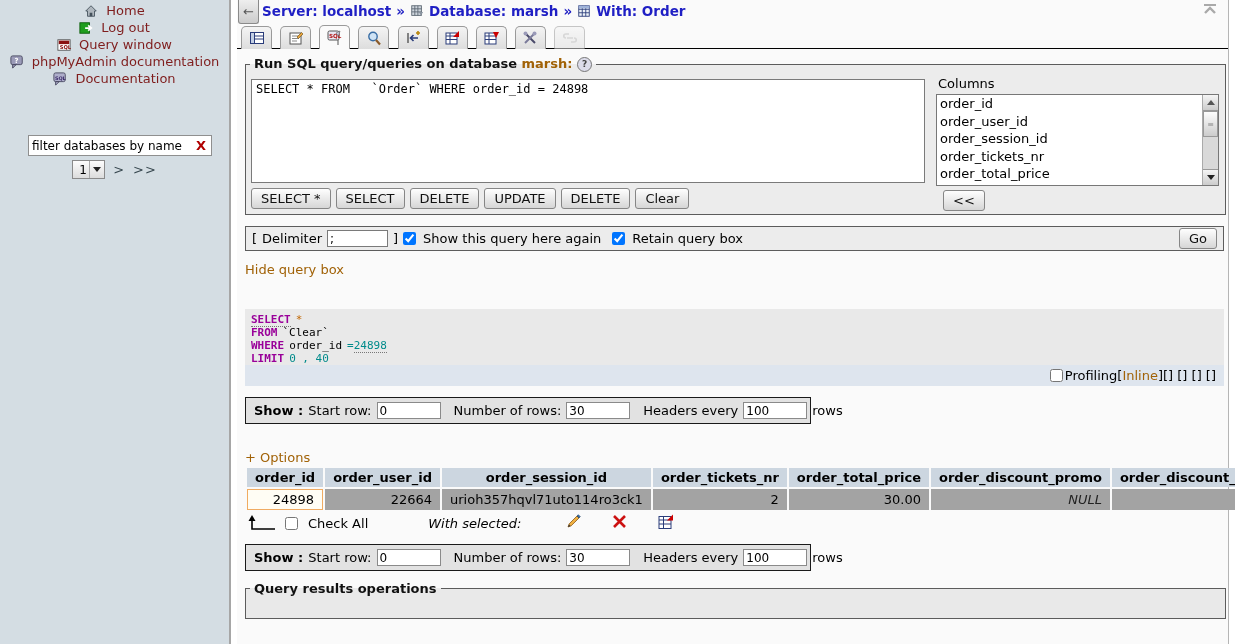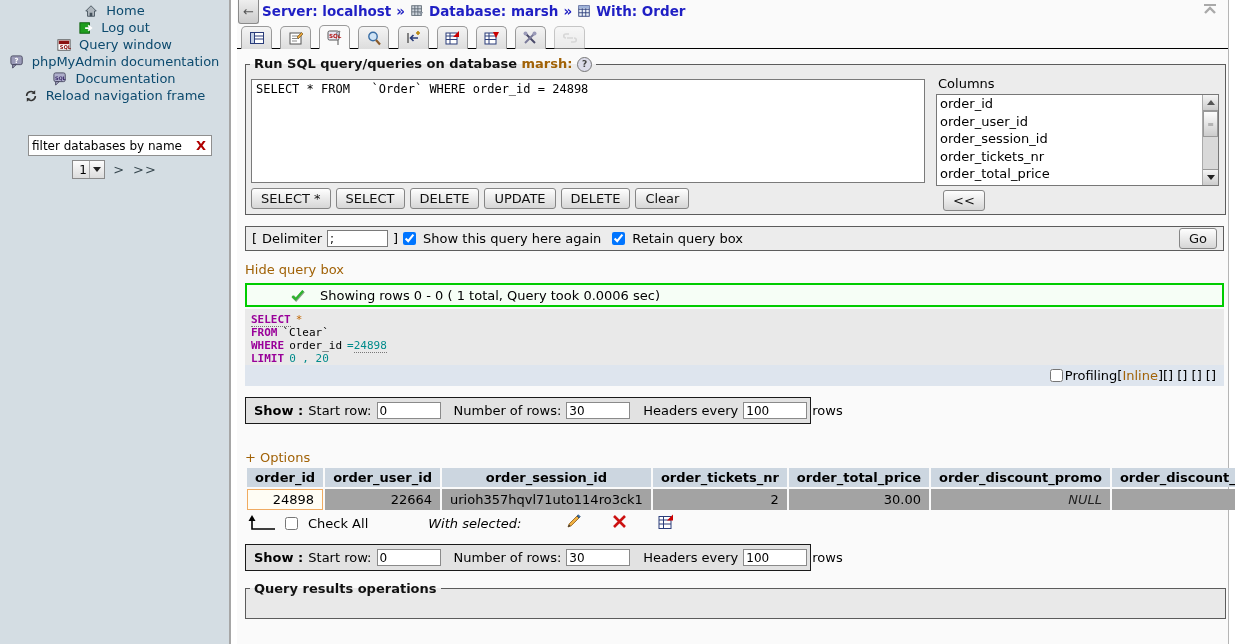--- a/index.html
+++ b/index.html
@@ -3,21 +3,21 @@
 <meta charset="utf-8">
 <style>
   html,body{margin:0;padding:0;background:#fff;}
   .screen{position:relative;width:1235px;height:644px;overflow:hidden;
           font-family:"DejaVu Sans","Liberation Sans",sans-serif;font-size:13px;color:#000;background:#fff;}
   
   .sidebar{position:absolute;left:0;top:0;width:229px;height:644px;background:#d4dde3;
            border-right:2px solid #a6a6a6;text-align:center;}
   .nav{padding-top:2px;}
   .nav-item{display:flex;align-items:center;justify-content:center;gap:8px;height:17px;
-            color:#0c4a6e;cursor:pointer;white-space:nowrap;}
+            color:#7f1d1d;cursor:pointer;white-space:nowrap;}
   .nav-item svg{flex:0 0 auto;}
   .filter-wrap{position:absolute;left:28px;top:135px;width:182px;height:19px;background:#fff;
                border:1px solid #8f8f8f;display:flex;align-items:center;}
   .filter-wrap input{flex:1;border:none;outline:none;font:12px "DejaVu Sans",sans-serif;padding:1px 3px;background:transparent;}
   .filter-x{color:#b00000;font-weight:bold;padding:0 5px;font-size:13px;cursor:pointer;}
   .pager{position:absolute;left:0;top:160px;width:229px;display:flex;justify-content:center;align-items:center;gap:8px;}
   .pgselect{display:inline-flex;align-items:center;border:1px solid #8a8a8a;background:linear-gradient(#fdfdfd,#dcdcdc);
             height:17px;padding-left:6px;cursor:pointer;}
   .pgselect .val{min-width:10px;text-align:left;font-size:12px;}
   .pgselect .dd{width:14px;height:100%;display:flex;align-items:center;justify-content:center;border-left:1px solid #aaa;}
@@ -130,29 +130,20 @@
         <span>phpMyAdmin documentation</span>
       </div>
       <div class="nav-item">
         <svg width="14" height="14" viewBox="0 0 16 16">
             <rect x="1" y="1" width="13" height="10" rx="2" fill="#aeaecb" stroke="#44445c"></rect>
             <path d="M3 11 L3 15 L7 11 Z" fill="#aeaecb" stroke="#44445c"></path>
             <text x="2.2" y="8.6" font-size="5.6" font-weight="bold" fill="#3a2a6a" font-family="DejaVu Sans">SQL</text>
           </svg>
         <span>Documentation</span>
       </div>
-      <div class="nav-item">
-        <svg width="14" height="14" viewBox="0 0 16 16">
-            <path d="M3 8 A5 5 0 0 1 12 5" stroke="#333" stroke-width="1.8" fill="none"></path>
-            <path d="M12.8 1.5 L12.8 6 L8.5 5 Z" fill="#333"></path>
-            <path d="M13 8 A5 5 0 0 1 4 11" stroke="#333" stroke-width="1.8" fill="none"></path>
-            <path d="M3.2 14.5 L3.2 10 L7.5 11 Z" fill="#333"></path>
-          </svg>
-        <span>Reload navigation frame</span>
-      </div>
     </div>
     <div class="filter-wrap">
       <input type="text" value="filter databases by name" style="">
       <span class="filter-x">X</span>
     </div>
     <div class="pager">
       <span class="pgselect">
         <span class="val">1</span>
         <span class="dd">
             <span class="tri-down"></span>
@@ -299,35 +290,27 @@
       <span>]</span>
       <input type="checkbox" checked="" style="">
       <span>Show this query here again</span>
       <input type="checkbox" checked="" style="margin-left: 6px;">
       <span>Retain query box</span>
       <button class="btn gobtn">Go</button>
     </div>
 
     <a class="link hideq">Hide query box</a>
 
-    <div class="success">
-      <svg width="17" height="15" viewBox="0 0 18 16">
-          <path d="M3 9 L7 13 L15 3" stroke="#bclear" fill="none"></path>
-          <path d="M4 9 L7.5 12.5 L15.5 3.5" stroke="#8aa08a" stroke-width="3.4" fill="none"></path>
-          <path d="M3.4 8.6 L7 12 L15 3" stroke="#2db52d" stroke-width="2.4" fill="none"></path>
-        </svg>
-      <span>Showing rows 0 - 0 ( 1 total, Query took 0.0006 sec)</span>
-    </div>
 
     <div class="sqlblock">
       <div class="sqlcode">
         <div><span class="kw u sqltok">SELECT</span><span class="star">*</span></div>
         <div><span class="kw sqltok">FROM</span><span>`Clear`</span></div>
         <div><span class="kw sqltok">WHERE</span><span class="sqltok">order_id</span><span class="num tight">=</span><span class="num u">24898</span></div>
-        <div><span class="kw sqltok">LIMIT</span><span class="num">0 , 20</span></div>
+        <div><span class="kw sqltok">LIMIT</span><span class="num">0 , 40</span></div>
       </div>
       <div class="profiling">
         <input type="checkbox" style="">
         <span>Profiling</span>
         <span>[</span>
         <a class="link">Inline</a>
         <span>]</span>
         <span>[] [] [] []</span>
       </div>
     </div>

